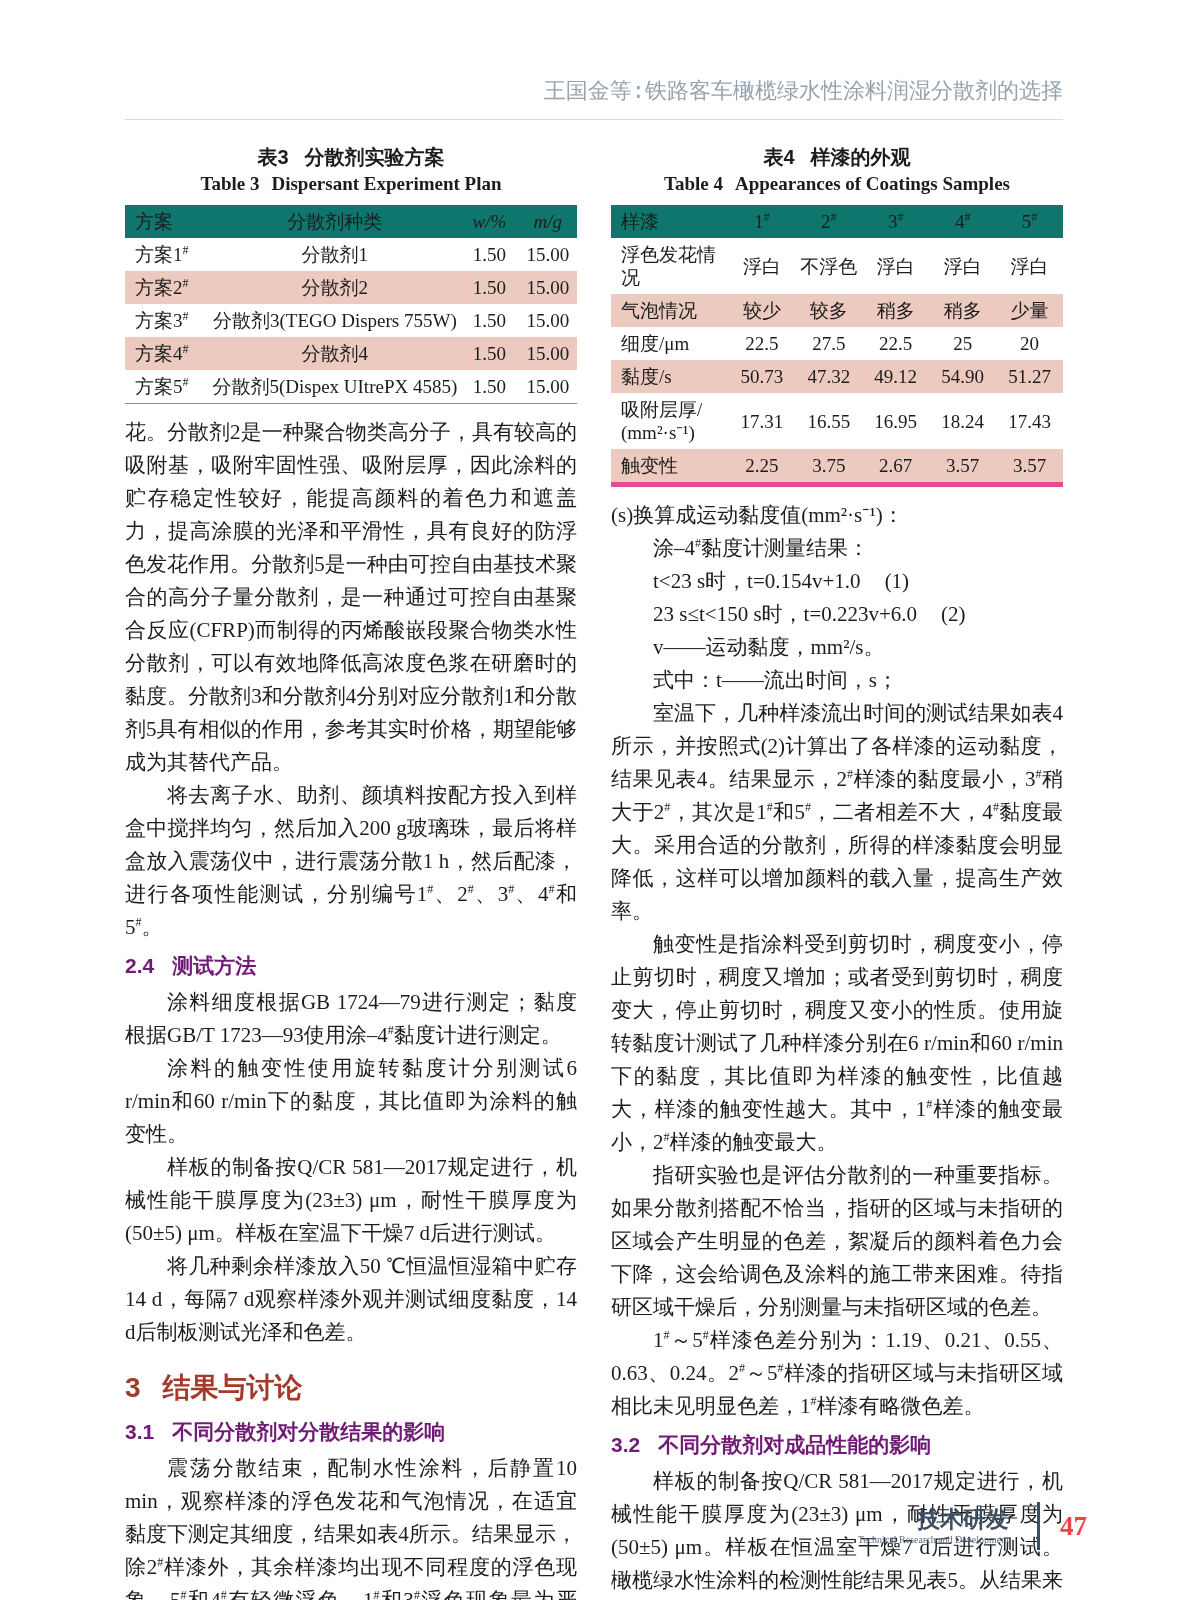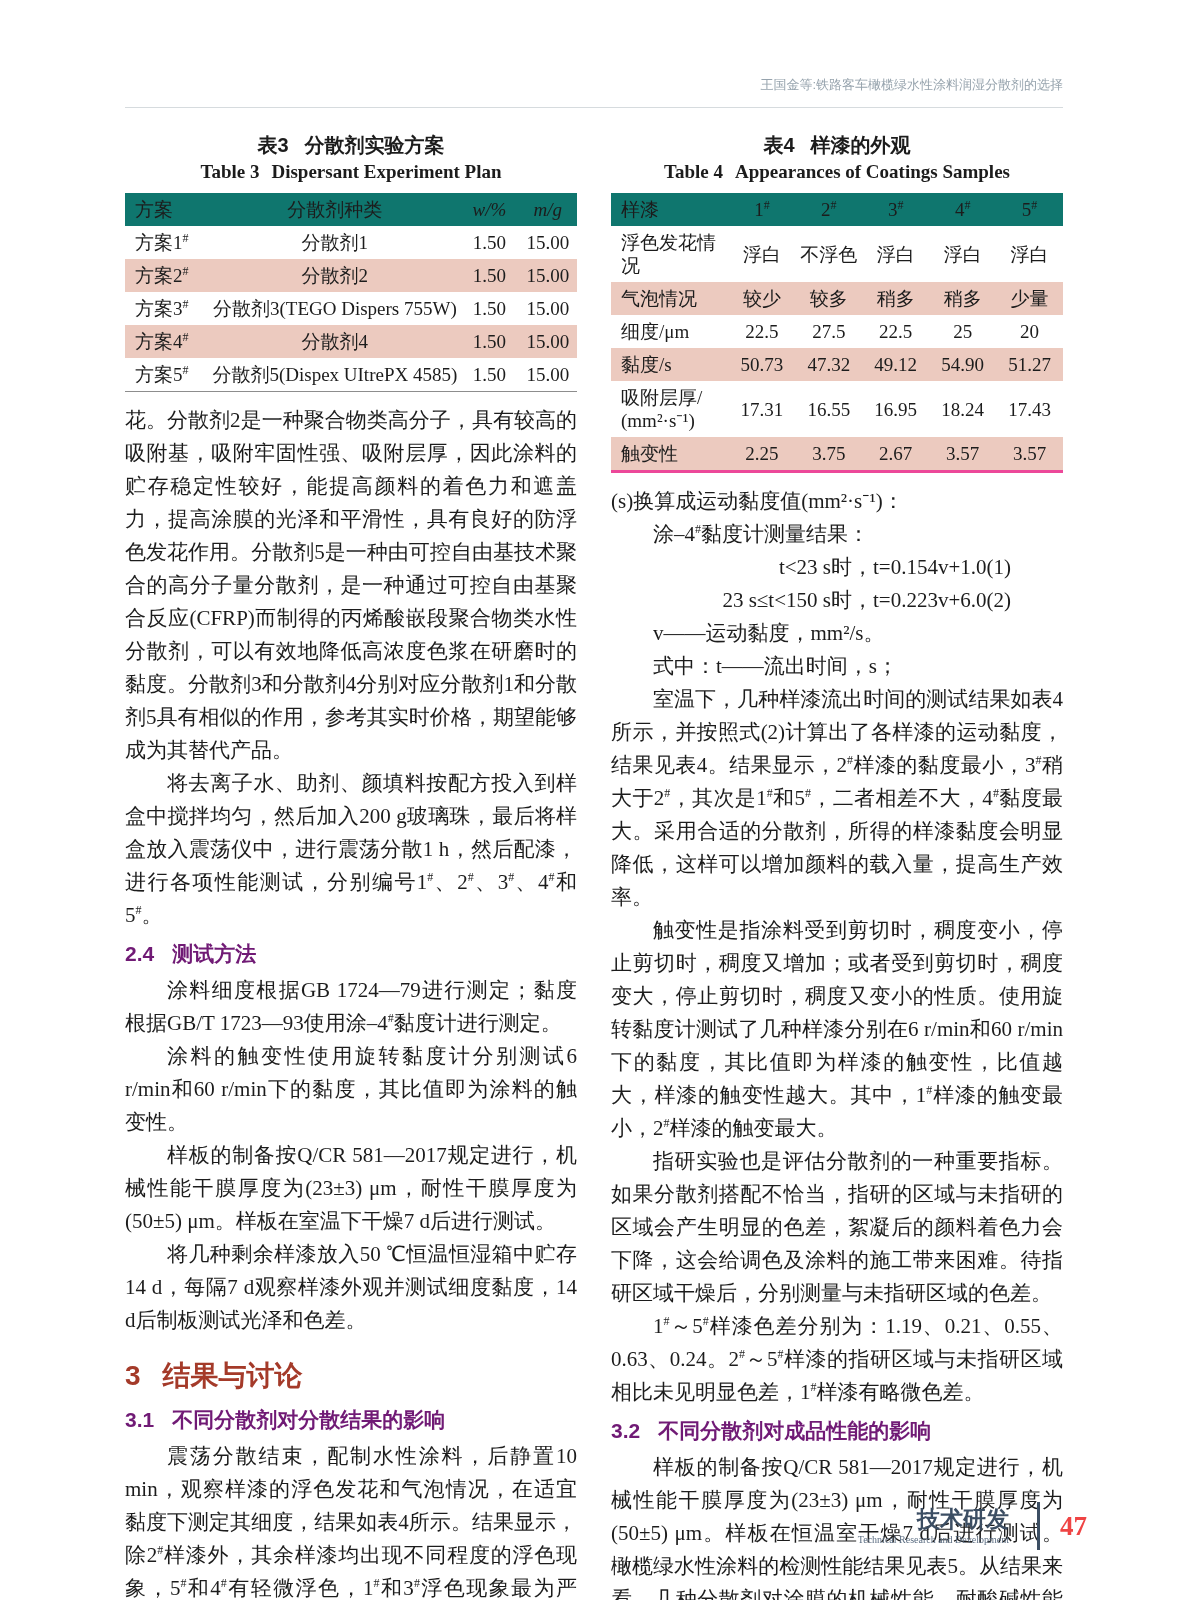--- a/index.html
+++ b/index.html
@@ -1,39 +1,39 @@
 <!DOCTYPE html>
 <html lang="zh"><head>
 <meta charset="utf-8">
 <style>
   html,body{margin:0;padding:0;background:#e9e9e9;}
   .page{position:relative;width:1187px;height:1600px;background:#ffffff;margin:0 auto;
         font-family:"Liberation Serif", serif;color:#1c1c1c;overflow:hidden;}
   .content{position:absolute;left:125px;top:76px;width:938px;}
 
   
-  .runhead{text-align:right;font-family:Liberation Sans, sans-serif;
-           font-size:13px;color:#96a3ad;padding-bottom:13px;border-bottom:1px solid #d6dbde;}
+  .runhead{text-align:right;font-family:Liberation Mono, monospace;
+           font-size:22px;color:#96a3ad;padding-bottom:13px;border-bottom:1px solid #d6dbde;}
 
   
   .cols{display:flex;gap:34px;margin-top:24px;}
   .col{width:452px;font-size:21px;line-height:33px;text-align:justify;}
 
   
   .tcap{text-align:center;font-weight:bold;line-height:26px;}
   .tcap-cn{font-size:20px;font-family:"Liberation Sans",sans-serif;}
   .tcap-cn .cap-label{margin-right:16px;}
   .tcap-en{font-size:19px;font-family:"Liberation Serif",serif;margin:1px 0 8px;}
   .tcap-en .cap-label{margin-right:12px;}
 
   
   table{width:100%;border-collapse:collapse;font-size:19px;line-height:23px;
         font-family:"Liberation Serif",serif;}
   table.t3{border-bottom:1px solid #8d8d8d;}
-  table.t4{border-bottom:3px solid #ec4899;}
+  table.t4{border-bottom:5px solid #ec4899;}
   th,td{padding:5px 3px;font-weight:normal;text-align:center;white-space:nowrap;}
   th.lbl,td.lbl{text-align:left;padding-left:10px;white-space:normal;}
   thead tr{background:#0f766e;}
   tr.stripe{background:#eccabf;}
   .t3 col.c1{width:19%;} .t3 col.c2{width:55%;} .t3 col.c3{width:13%;} .t3 col.c4{width:13%;}
   .t4 col.c1{width:26%;} .t4 col.cv{width:14.8%;}
   th.ital{font-style:italic;}
   sup{font-size:12px;line-height:0;}
 
   
@@ -44,21 +44,21 @@
 
   
   .h-sub{font-family:"Liberation Sans",sans-serif;font-weight:bold;color:#701a75;
          font-size:21px;line-height:33px;margin:5px 0 4px;text-indent:0;text-align:left;}
   .h-sub .num{margin-right:18px;}
   .h-main{font-family:"Liberation Sans",sans-serif;font-weight:bold;color:#a43a29;
           font-size:28px;line-height:38px;margin:20px 0 8px;text-indent:0;text-align:left;}
   .h-main .num{margin-right:22px;}
 
   
-  .eqline{display:flex;justify-content:flex-end;margin-left:2em;padding-right:52px;}
+  .eqline{display:flex;justify-content:flex-start;margin-left:2em;padding-right:52px;gap:24px;}
 
   
   .footer{position:absolute;right:100px;bottom:50px;display:flex;align-items:center;}
   .footer-left{text-align:right;padding-right:28px;}
   .f-cn{font-family:"Liberation Sans",sans-serif;font-weight:bold;font-size:23px;
         line-height:26px;color:#3c4e63;}
   .f-en{font-size:10px;line-height:15px;color:#5b6d82;font-family:"Liberation Serif",serif;text-align:right;}
   .f-bar{width:3px;height:48px;background:#3c4e63;}
   .f-page{font-size:27px;font-weight:bold;color:#ef4444;padding-left:20px;
           font-family:"Liberation Serif",serif;}

